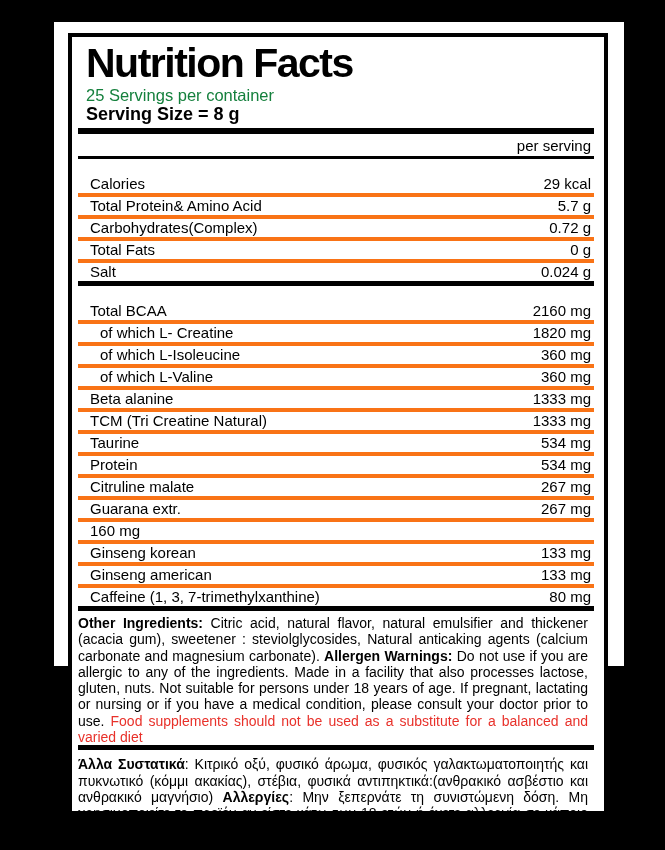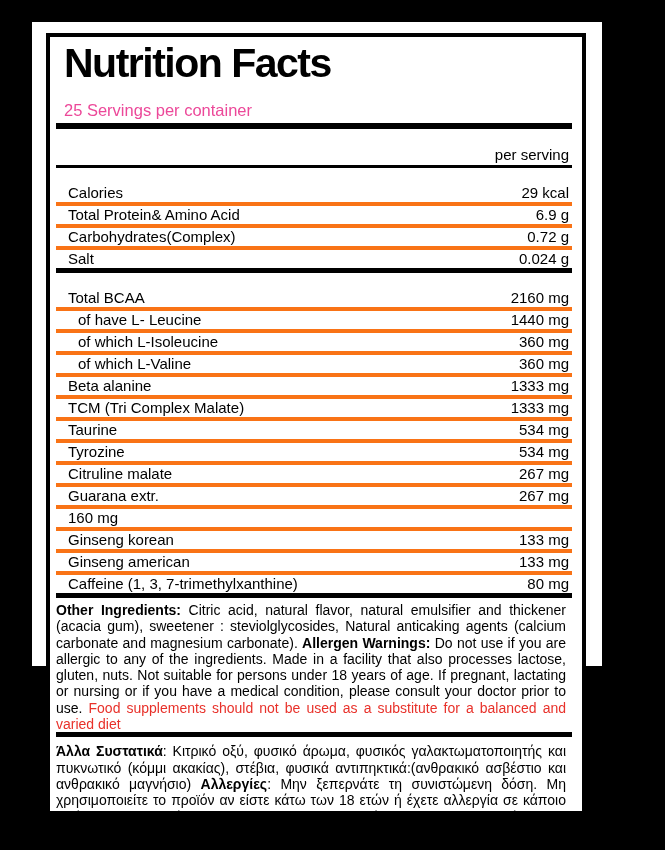--- a/index.html
+++ b/index.html
@@ -6,43 +6,43 @@
   body {
     width: 665px; height: 850px;
     background: #000;
     font-family: "Liberation Sans", sans-serif;
   }
   .canvas {
     position: relative; width: 665px; height: 850px;
     background: #000; overflow: hidden;
   }
   .label {
-    position: absolute; left: 32px; top: 22px;
+    position: absolute; left: 54px; top: 22px;
     width: 570px; height: 644px; background: #fff;
   }
   .frame {
     position: absolute; left: 14px; top: 11px;
     width: 540px; height: 782px;
     border: 4px solid #000; box-sizing: border-box;
     background: #fff; overflow: hidden;
   }
   .header { padding: 5px 14px 0 14px; }
   .title {
     margin: 0; font-size: 41px; line-height: 43px;
     font-weight: bold; letter-spacing: -1.5px; color: #000;
   }
-  .servings { font-size: 16.5px; line-height: 18px; margin-top: 16px; color: #ec4899; }
+  .servings { font-size: 16.5px; line-height: 18px; margin-top: 1px; color: #15803d; }
   .serving-size { font-size: 18px; line-height: 20px; font-weight: bold; color: #000; }
   .bar { background: #000; margin: 0 10px 0 6px; }
   .bar-thick   { height: 6px; margin-top: 4px; }
   .bar-med     { height: 3px; }
   .bar-section { height: 5px; }
   .col-header {
     font-size: 15px; line-height: 16px; text-align: right;
-    padding: 18px 13px 2px 0; color: #000;
+    padding: 4px 13px 2px 0; color: #000;
   }
   .rows { margin: 16px 10px 0 6px; }
   .row {
     display: flex; justify-content: space-between; align-items: center;
     height: 18px; line-height: 18px; font-size: 15px; color: #000;
     padding-left: 12px; padding-right: 3px;
   }
   .row + .row { border-top: 4px solid #f97316; align-items: center; }
   .row.indent { padding-left: 22px; }
   .row .n { white-space: nowrap; }
@@ -59,92 +59,97 @@
 </head>
 <body>
 
 <div class="canvas">
   <div class="label">
     <div class="frame">
 
       <div class="header">
         <h1 class="title">Nutrition Facts</h1>
         <div class="servings">25 Servings per container</div>
+        <div class="serving-size">Serving Size = 8 g</div>
       </div>
 
       <div class="bar bar-thick"></div>
 
       <div class="col-header">per serving</div>
 
       <div class="bar bar-med"></div>
 
       <div id="macros" class="rows">
   <div class="row">
     <span class="n">Calories</span>
     <span class="v">29 kcal</span>
   </div>
 
   <div class="row">
     <span class="n">Total Protein&amp; Amino Acid</span>
-    <span class="v">6.9 g</span>
+    <span class="v">5.7 g</span>
   </div>
 
   <div class="row">
     <span class="n">Carbohydrates(Complex)</span>
     <span class="v">0.72 g</span>
   </div>
 
+  <div class="row">
+    <span class="n">Total Fats</span>
+    <span class="v">0 g</span>
+  </div>
 
   <div class="row">
     <span class="n">Salt</span>
     <span class="v">0.024 g</span>
   </div>
 </div>
 
       <div class="bar bar-section"></div>
 
       <div id="actives" class="rows">
   <div class="row">
     <span class="n">Total BCAA</span>
     <span class="v">2160 mg</span>
   </div>
 
   <div class="row indent">
-    <span class="n">of have L- Leucine</span>
-    <span class="v">1440 mg</span>
+    <span class="n">of which L- Creatine</span>
+    <span class="v">1820 mg</span>
   </div>
 
   <div class="row indent">
     <span class="n">of which L-Isoleucine</span>
     <span class="v">360 mg</span>
   </div>
 
   <div class="row indent">
     <span class="n">of which L-Valine</span>
     <span class="v">360 mg</span>
   </div>
 
   <div class="row">
     <span class="n">Beta alanine</span>
     <span class="v">1333 mg</span>
   </div>
 
   <div class="row">
-    <span class="n">TCM (Tri Complex Malate)</span>
+    <span class="n">TCM (Tri Creatine Natural)</span>
     <span class="v">1333 mg</span>
   </div>
 
 
   <div class="row">
     <span class="n">Taurine</span>
     <span class="v">534 mg</span>
   </div>
 
   <div class="row">
-    <span class="n">Tyrozine</span>
+    <span class="n">Protein</span>
     <span class="v">534 mg</span>
   </div>
 
   <div class="row">
     <span class="n">Citruline malate</span>
     <span class="v">267 mg</span>
   </div>
 
   <div class="row">
     <span class="n">Guarana extr.</span>

